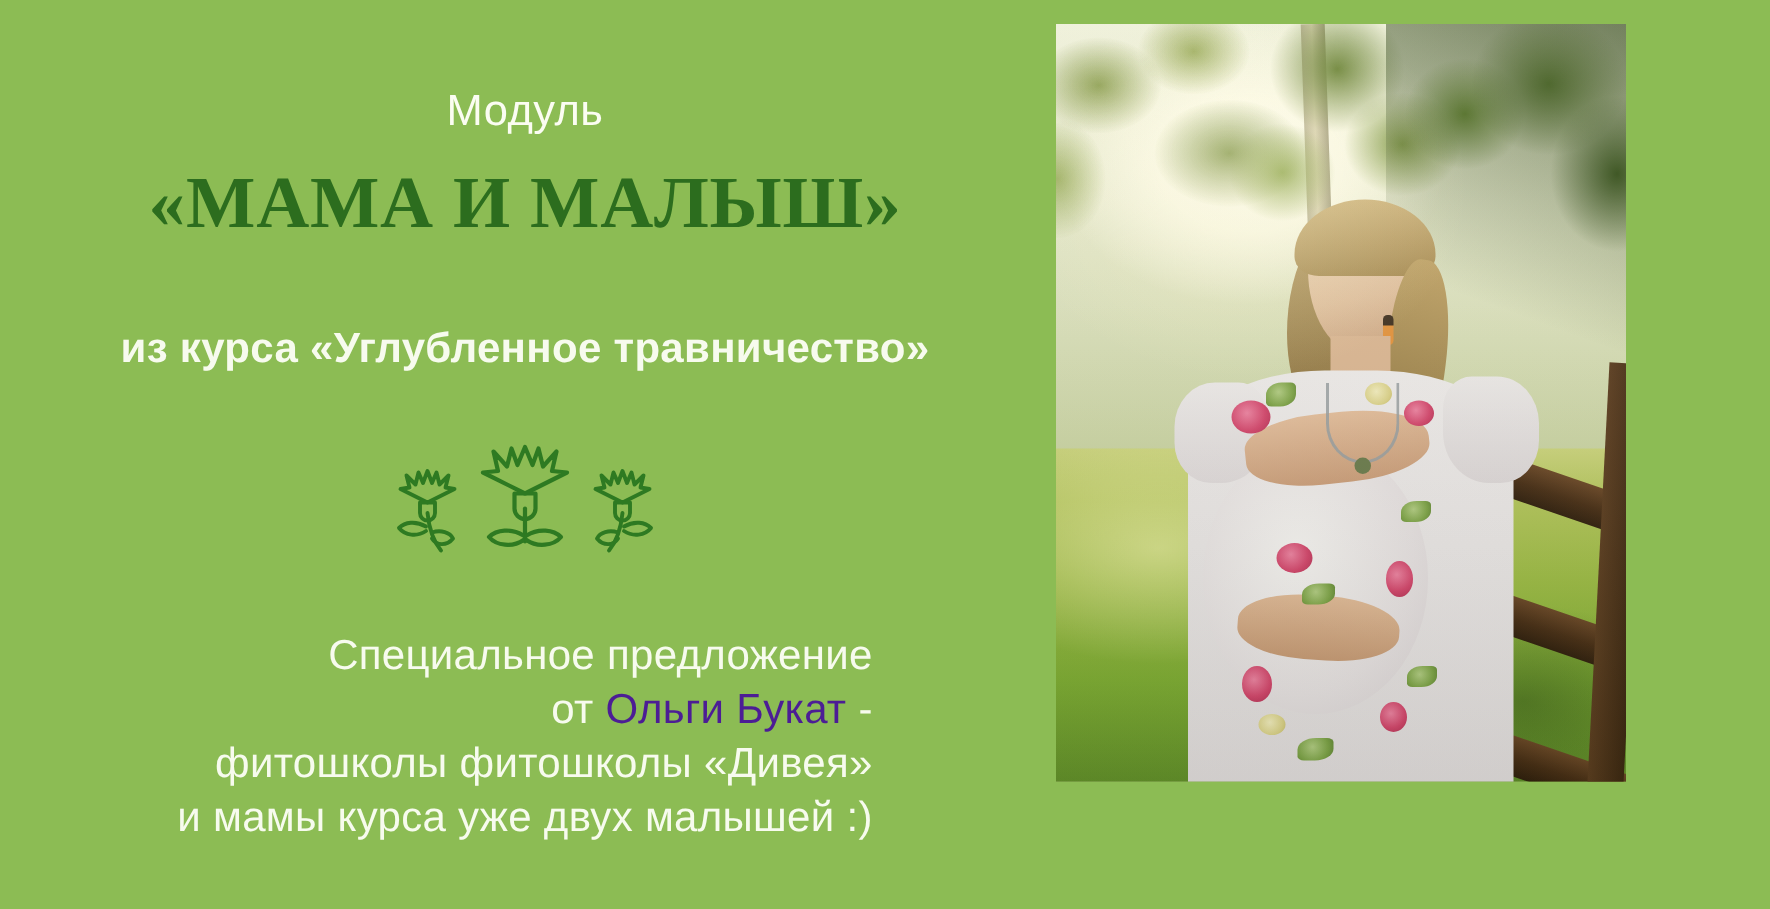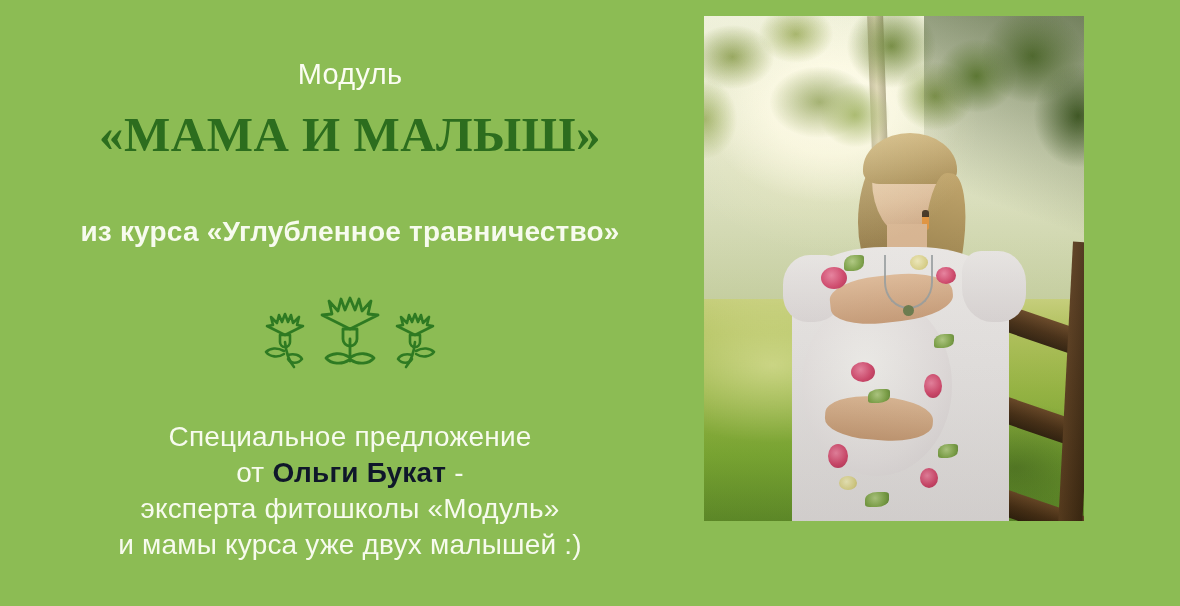--- a/index.html
+++ b/index.html
@@ -69,31 +69,31 @@
     gap: 8px;
     height: 78px;
   }
   .ornament svg { display: block; }
   .flower-small { width: 50px; height: 62px; }
   .flower-big   { width: 64px; height: 76px; }
 
   
   .offer {
     margin-top: 48px;
-    text-align: center;
+    text-align: right;
     font-size: 28px;
     font-weight: 400;
     color: #F7FBEE;
     line-height: 1.28;
     letter-spacing: 0.2px;
   }
   .offer .row { white-space: nowrap; display: block; }
   .offer .accent {
-    color: #0f172a;
-    font-weight: 700;
+    color: #4c1d95;
+    font-weight: 400;
   }
 
   
   .photo-frame {
     position: absolute;
     left: 704px;
     top: 16px;
     width: 380px;
     height: 505px;
     overflow: hidden;
@@ -309,21 +309,21 @@
           <path d="M26 42 C33 38 40 39 44 43 C40 48 32 49 26 45"></path>
           <path d="M22 46 C16 44 10 46 8 50 C12 55 19 55 22 50"></path>
         </svg>
       </span>
 
     </div>
 
     <div class="offer">
       <span class="row">Специальное предложение</span>
       <span class="row"><span>от </span><span class="accent">Ольги Букат</span><span> -</span></span>
-      <span class="row">эксперта фитошколы «Модуль»</span>
+      <span class="row">фитошколы фитошколы «Дивея»</span>
       <span class="row">и мамы курса уже двух малышей :)</span>
     </div>
 
   </div>
 
   <div class="photo-frame" title="Беременная женщина в цветочном платье стоит у деревянной изгороди на закате">
     <div class="photo-stage">
       <div class="ph-sky"></div>
       <div class="ph-trees-l"></div>
       <div class="ph-trunk"></div>

